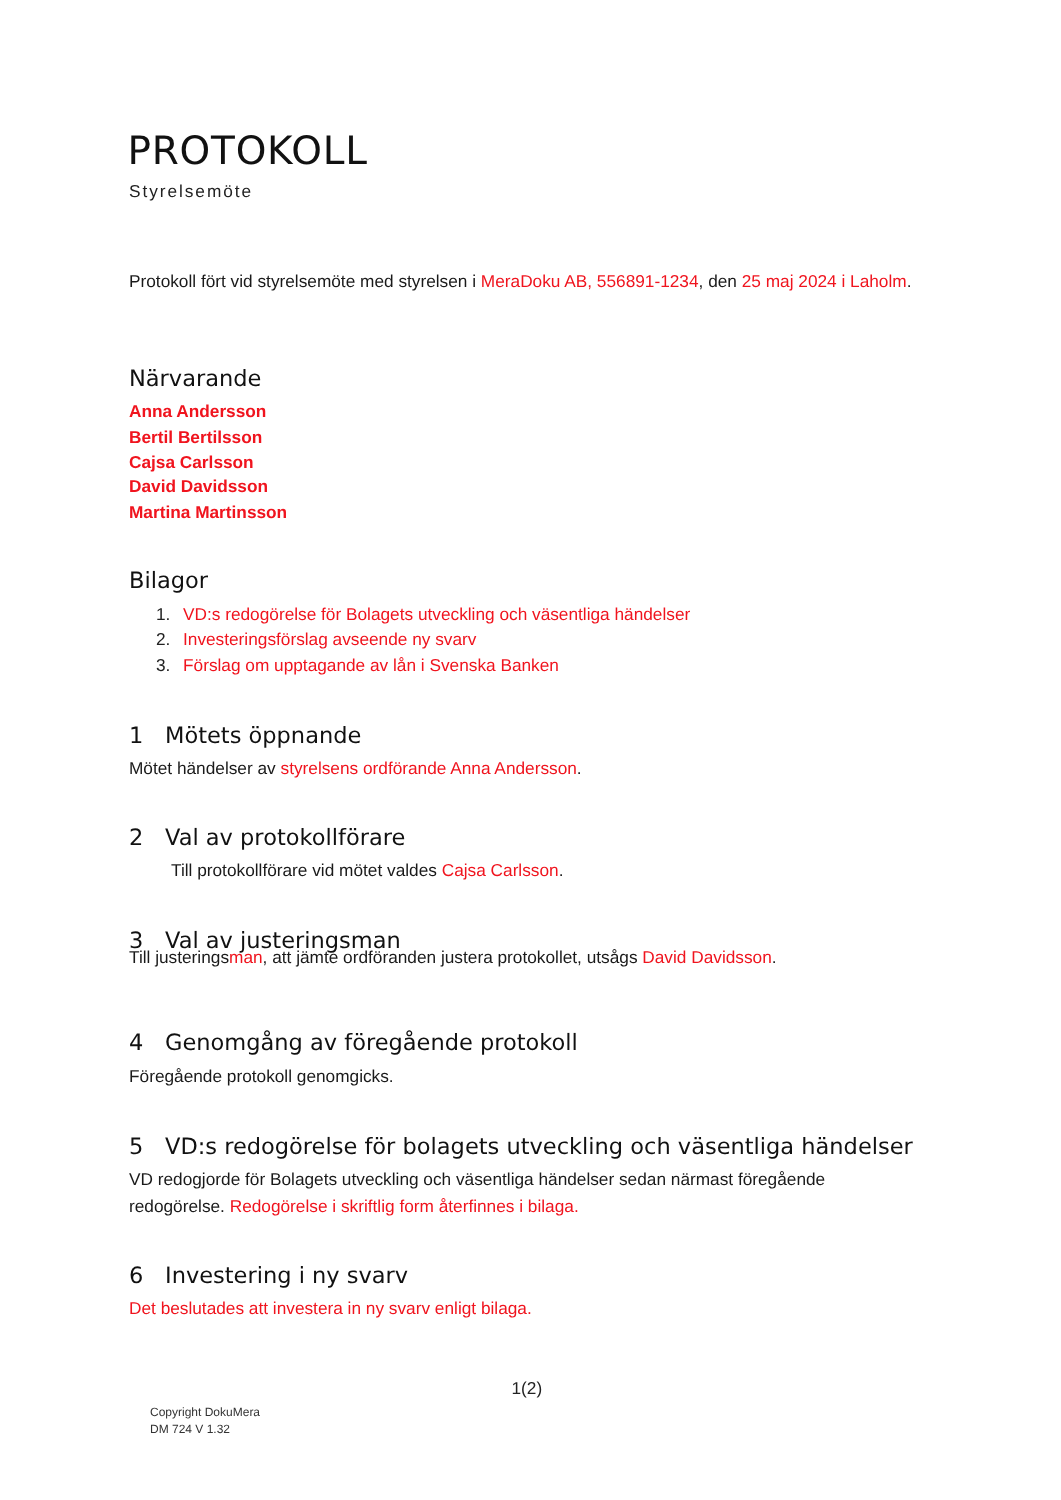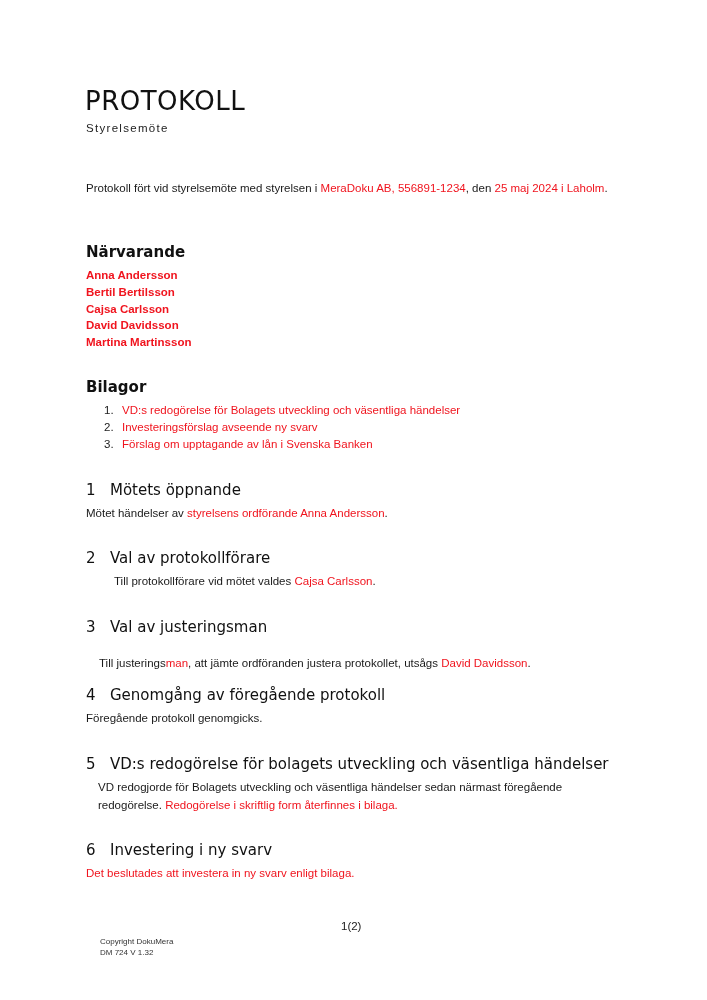--- a/index.html
+++ b/index.html
@@ -4,21 +4,21 @@
 <style>
   html, body { margin: 0; padding: 0; background: #ffffff; }
   body { width: 707px; height: 1000px; position: relative; overflow: hidden;
          font-family: "Liberation Sans", sans-serif; color: #1a1a1a; }
   .page { position: absolute; left: 0; top: 0; width: 659px; height: 1000px; }
   .red { color: #f0141e; }
   .title { position: absolute; left: 85px; top: 86px; font-size: 26px; letter-spacing: 0.5px;
            font-family: "DejaVu Sans", sans-serif; font-weight: normal; margin: 0; color: #111; }
   .subtitle { position: absolute; left: 86px; top: 122px; font-size: 11.5px; letter-spacing: 1.3px; color: #222; }
   .intro { position: absolute; left: 86px; top: 179px; width: 530px; font-size: 11.5px; line-height: 18px; }
-  .h2 { position: absolute; left: 86px; font-size: 15px; font-family: "DejaVu Sans", sans-serif; color: #111; margin: 0; font-weight: bold; }
+  .h2 { position: absolute; left: 86px; font-size: 15px; font-family: "DejaVu Sans", sans-serif; color: #111; margin: 0; font-weight: normal; }
   .namelist { position: absolute; left: 86px; top: 267px; font-size: 11.5px; line-height: 16.8px; margin: 0; padding: 0; list-style: none; font-weight: bold; }
   .attachlist { position: absolute; left: 86px; top: 402px; font-size: 11.5px; line-height: 16.8px; margin: 0; padding: 0; list-style: none; }
   .attachlist li { display: flex; }
   .attachlist .num { width: 36px; text-align: right; padding-right: 0; box-sizing: border-box; color: #222; }
   .attachlist .num span { display: inline-block; width: 18px; text-align: left; }
   .sec-h { position: absolute; left: 86px; font-size: 15px; font-family: "DejaVu Sans", sans-serif; color: #111; margin: 0; font-weight: normal; display: flex; }
   .sec-h .n { width: 24px; }
   .sec-body { position: absolute; left: 86px; width: 530px; font-size: 11.5px; line-height: 18px; margin: 0; }
   .pagenum { position: absolute; left: 341px; top: 920px; font-size: 11.5px; color: #222; }
   .footer { position: absolute; left: 86px; top: 937px; font-size: 8px; line-height: 10.5px; color: #333; margin-left: 14px; }
@@ -68,33 +68,33 @@
   <h3 class="sec-h" style="top:549px;">
     <span class="n">2</span>
     <span>Val av protokollförare</span>
   </h3>
   <p class="sec-body" style="top:572px;margin-left:28px;"><span>Till protokollförare vid mötet valdes </span><span class="red">Cajsa Carlsson</span><span>.</span></p>
 
   <h3 class="sec-h" style="top:618px;">
     <span class="n">3</span>
     <span>Val av justeringsman</span>
   </h3>
-  <p class="sec-body" style="top:654px;margin-left:13px;"><span>Till justerings</span><span class="red">man</span><span>, att jämte ordföranden justera protokollet, utsågs </span><span class="red">David Davidsson</span><span>.</span></p>
+  <p class="sec-body" style="top:630px;"><span>Till justerings</span><span class="red">man</span><span>, att jämte ordföranden justera protokollet, utsågs </span><span class="red">David Davidsson</span><span>.</span></p>
 
   <h3 class="sec-h" style="top:686px;">
     <span class="n">4</span>
     <span>Genomgång av föregående protokoll</span>
   </h3>
   <p class="sec-body" style="top:709px;"><span>Föregående protokoll genomgicks.</span></p>
 
   <h3 class="sec-h" style="top:755px;">
     <span class="n">5</span>
     <span>VD:s redogörelse för bolagets utveckling och väsentliga händelser</span>
   </h3>
-  <p class="sec-body" style="top:778px;margin-left:12px;"><span>VD redogjorde för Bolagets utveckling och väsentliga händelser sedan närmast föregående redogörelse. </span><span class="red">Redogörelse i skriftlig form återfinnes i bilaga.</span></p>
+  <p class="sec-body" style="top:778px;"><span>VD redogjorde för Bolagets utveckling och väsentliga händelser sedan närmast föregående redogörelse. </span><span class="red">Redogörelse i skriftlig form återfinnes i bilaga.</span></p>
 
   <h3 class="sec-h" style="top:841px;">
     <span class="n">6</span>
     <span>Investering i ny svarv</span>
   </h3>
   <p class="sec-body" style="top:864px;"><span class="red">Det beslutades att investera in ny svarv enligt bilaga.</span></p>
 
   <div class="pagenum">1(2)</div>
 
   <div class="footer">

